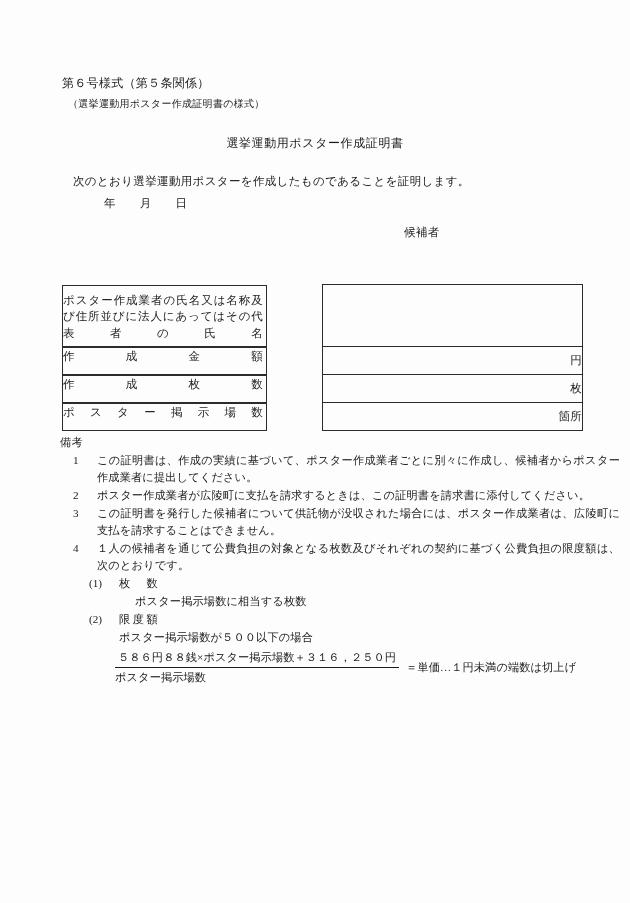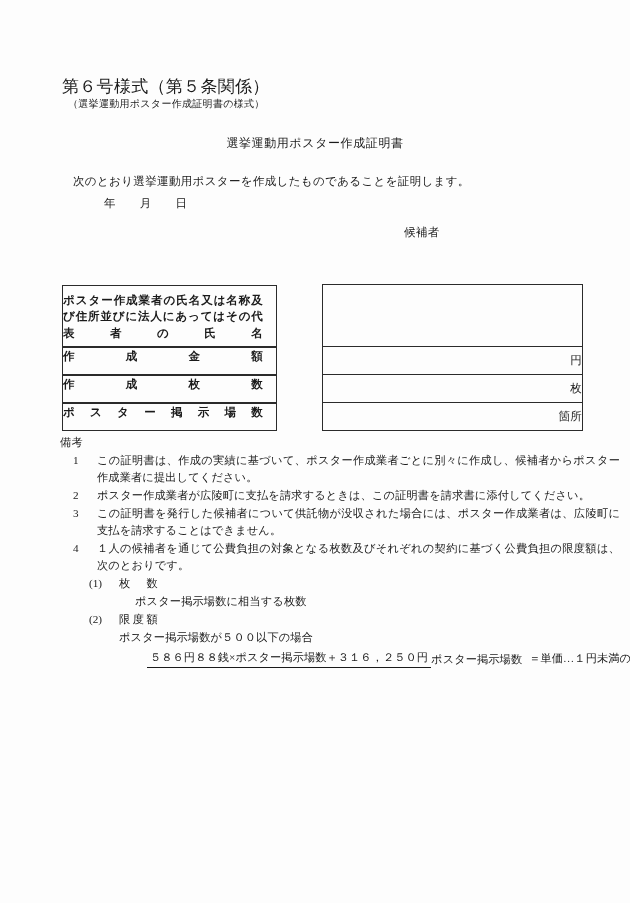--- a/index.html
+++ b/index.html
@@ -25,21 +25,21 @@
     left: 0;
     top: 0;
     width: 630px;
   }
 
   
   .form-no {
     position: absolute;
     left: 62px;
     top: 75px;
-    font-size: 17px;
+    font-size: 12px;
     letter-spacing: 0.3px;
     white-space: nowrap;
   }
   .form-subtitle {
     position: absolute;
     left: 68px;
     top: 97px;
     font-size: 10px;
     letter-spacing: 0.3px;
     white-space: nowrap;
@@ -112,22 +112,21 @@
   .cell-label {
     width: 200px;
     padding: 4px 6px 5px 7px;
     line-height: 1.45;
     letter-spacing: 0.2px;
   }
   .cell-label.spread {
     display: block;
     text-align: justify;
     text-align-last: justify;
-    padding-right: 13px;
-    font-weight: bold;
+    padding-right: 3px;
   }
   .row-tall .cell-label { height: 54px; vertical-align: top; padding-top: 6px; }
   .row-norm td { height: 26px; }
   .cell-value {
     text-align: right;
     padding-right: 7px;
     letter-spacing: 0.2px;
   }
 
   
@@ -184,23 +183,22 @@
 
   
   .formula-row {
     display: flex;
     align-items: center;
     margin-left: 55px;
     margin-top: 3px;
   }
   .fraction {
     display: inline-flex;
-    flex-direction: row;
-    align-items: center;
-    margin-left: 32px;
+    flex-direction: column;
+    align-items: flex-start;
   }
   .numerator {
     padding: 0 3px 1px 3px;
     border-bottom: 1px solid #1a1a1a;
     white-space: nowrap;
     letter-spacing: 0.1px;
   }
   .denominator {
     padding-top: 1px;
     text-align: center;

